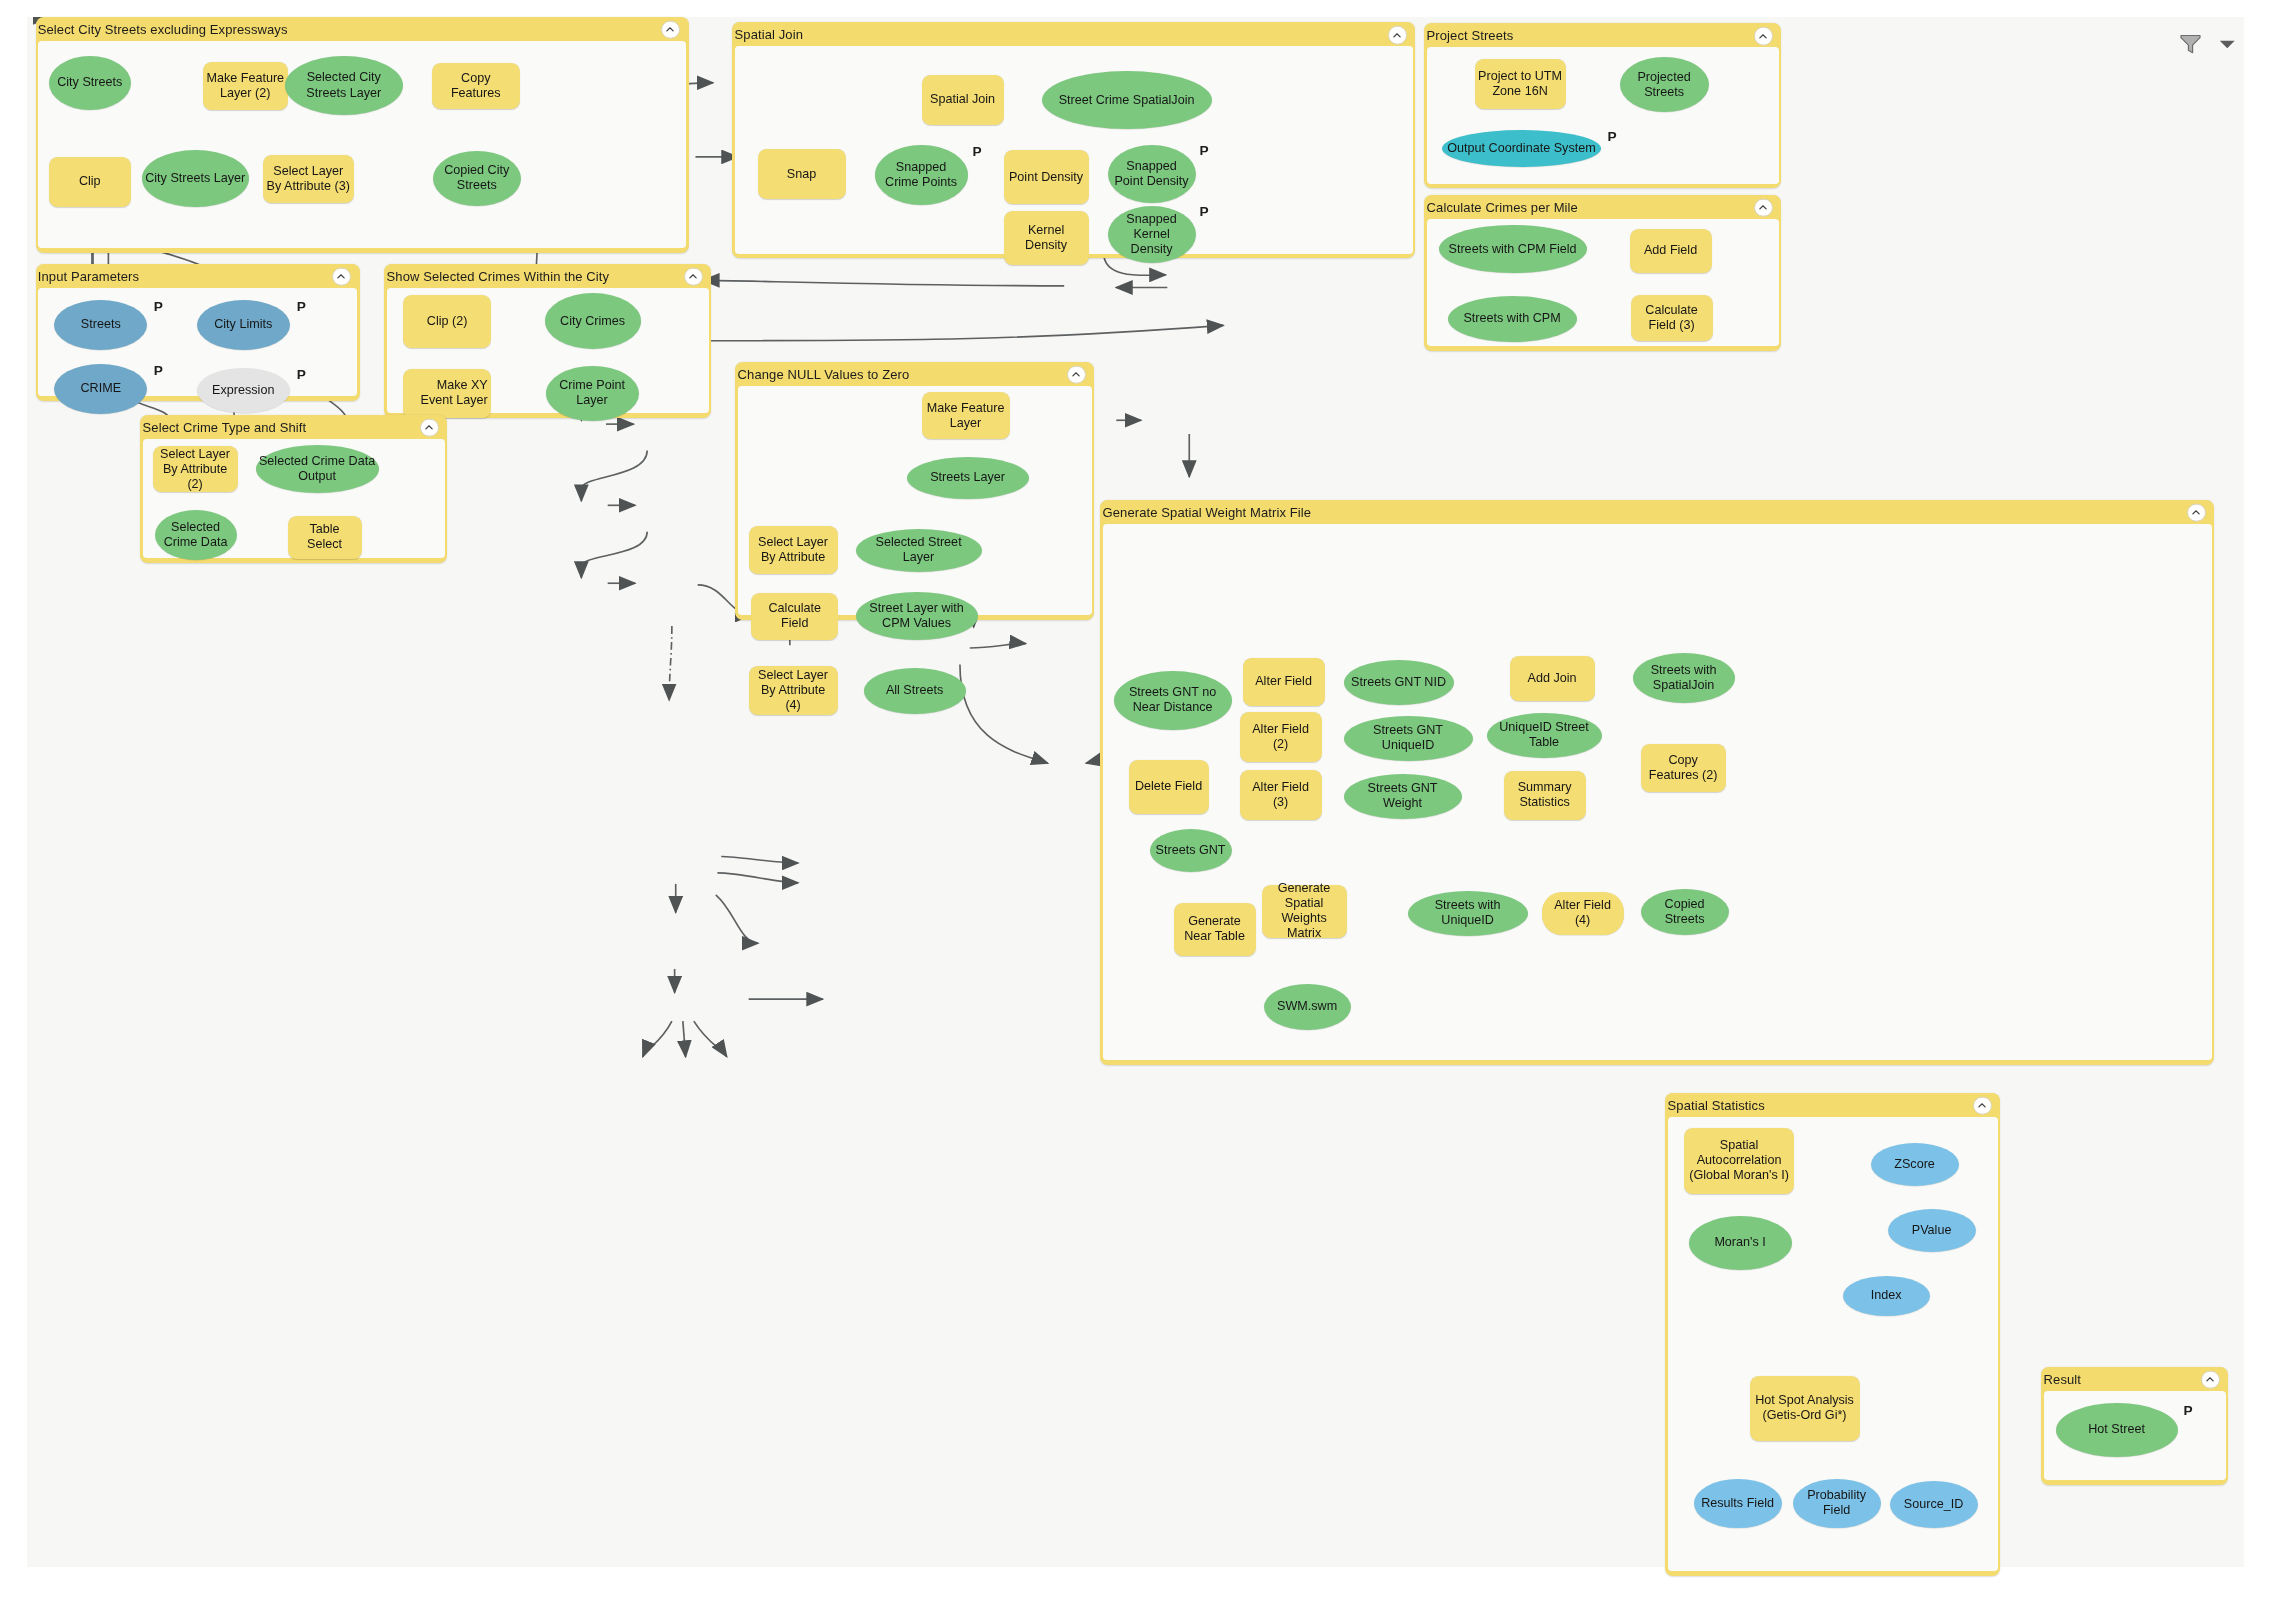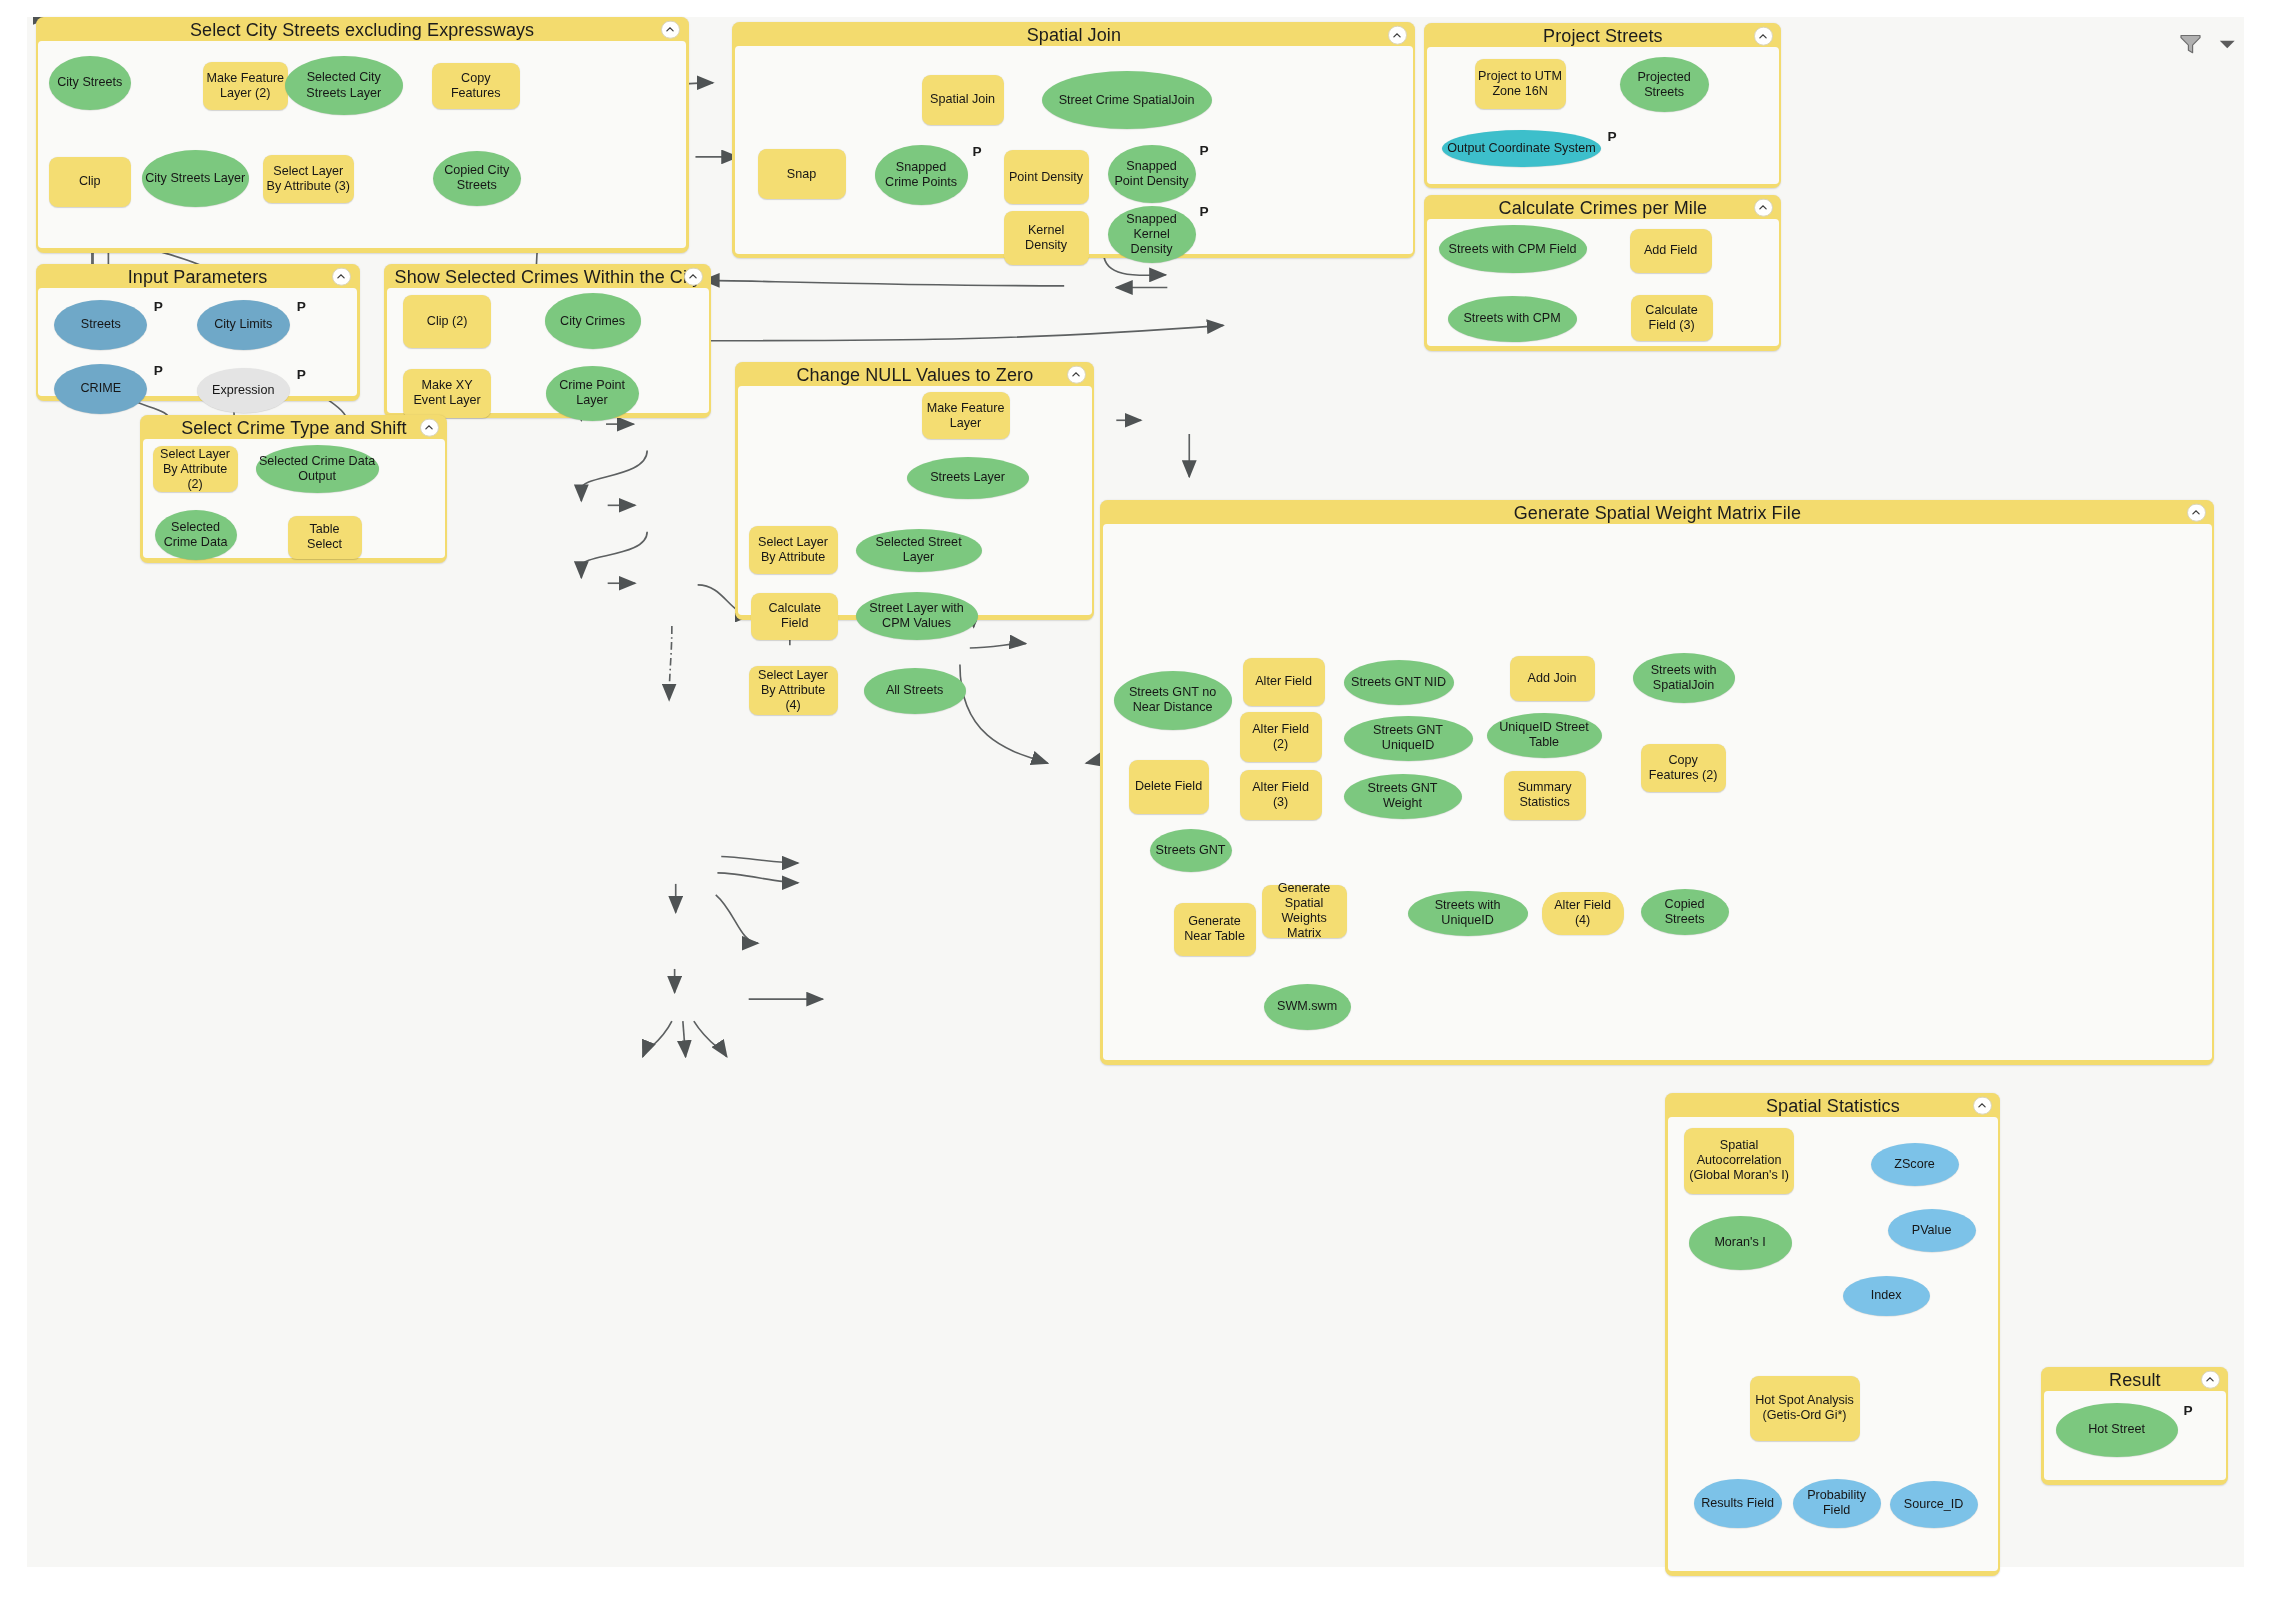--- a/index.html
+++ b/index.html
@@ -3,21 +3,21 @@
 <meta charset="utf-8">
 <style>
   html,body{margin:0;padding:0;background:#ffffff;}
   body{font-family:"Liberation Sans",sans-serif;}
   #root{position:relative;width:2273px;height:1618px;background:#ffffff;overflow:hidden;}
   #canvas{position:absolute;left:27.4px;top:16.5px;width:2217px;height:1550px;background:#f7f7f5;}
 
   
   .group{position:absolute;background:#f3db6e;border-radius:7.7px;padding:2.2px;box-sizing:border-box;
          box-shadow:0 0.5px 1.6px rgba(0,0,0,.13);}
-  .group > .g-title{height:22px;line-height:22px;text-align:center;font-size:18px;color:#1c1c1c;
+  .group > .g-title{height:22px;line-height:22px;font-size:13px;color:#1c1c1c;
          position:relative;letter-spacing:0.1px;}
   .group > .g-body{position:relative;background:#fafaf8;border-radius:3.8px;width:100%;
          height:calc(100% - 24px);box-sizing:border-box;}
   .collapse{position:absolute;right:6.6px;top:50%;transform:translateY(-50%);width:18.7px;height:18.7px;
         border-radius:50%;background:#ffffff;border:0.5px solid #d9d4bb;display:flex;align-items:center;
         justify-content:center;box-sizing:border-box;}
   .collapse svg{width:10px;height:10px;display:block;}
 
   
   .node{position:absolute;box-sizing:border-box;display:flex;align-items:center;justify-content:center;
@@ -253,21 +253,21 @@
         <span>Show Selected Crimes Within the City</span>
         <span class="collapse">
           <svg viewBox="0 0 16 16">
               <path d="M3 10 L8 5 L13 10" stroke="#3d3d3d" stroke-width="2" fill="none" stroke-linecap="round"></path>
             </svg>
         </span>
       </div>
       <div class="g-body">
         <div class="node tool" style="left:16.5px;top:7.7px;width:88px;height:53px;">Clip (2)</div>
         <div class="node data" style="left:158px;top:5.5px;width:96px;height:56px;">City Crimes</div>
-        <div class="node tool" style="left:16.5px;top:81px;width:88px;height:49px;">Make XY Event Layer</div>
+        <div class="node tool" style="left:16.5px;top:81px;width:88px;height:49px;text-align:right;">Make XY Event Layer</div>
         <div class="node data" style="left:159px;top:78px;width:93px;height:55px;">Crime Point Layer</div>
       </div>
     </div>
 
     <div class="group" style="left:113px;top:398px;width:307px;height:148px;">
       <div class="g-title">
         <span>Select Crime Type and Shift</span>
         <span class="collapse">
           <svg viewBox="0 0 16 16">
               <path d="M3 10 L8 5 L13 10" stroke="#3d3d3d" stroke-width="2" fill="none" stroke-linecap="round"></path>

